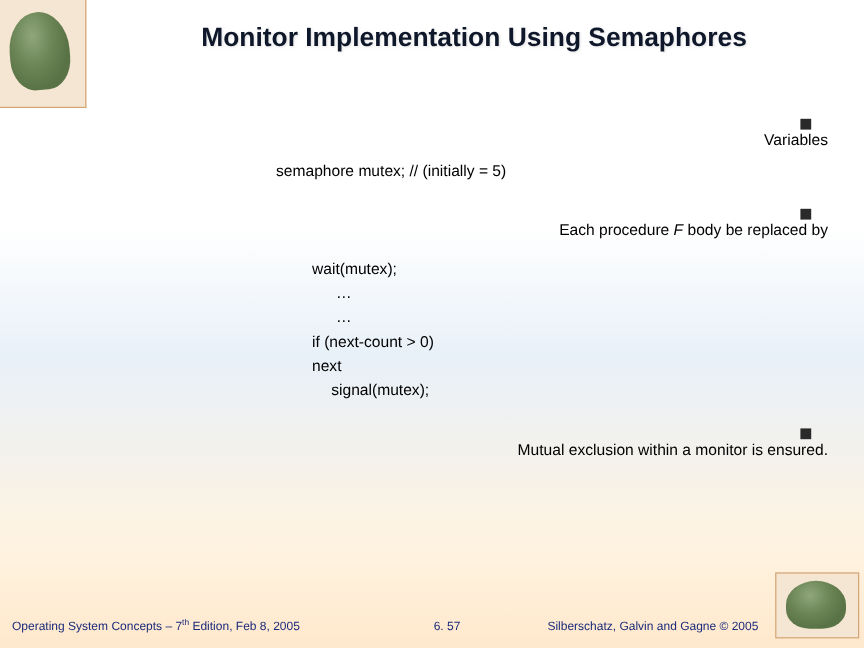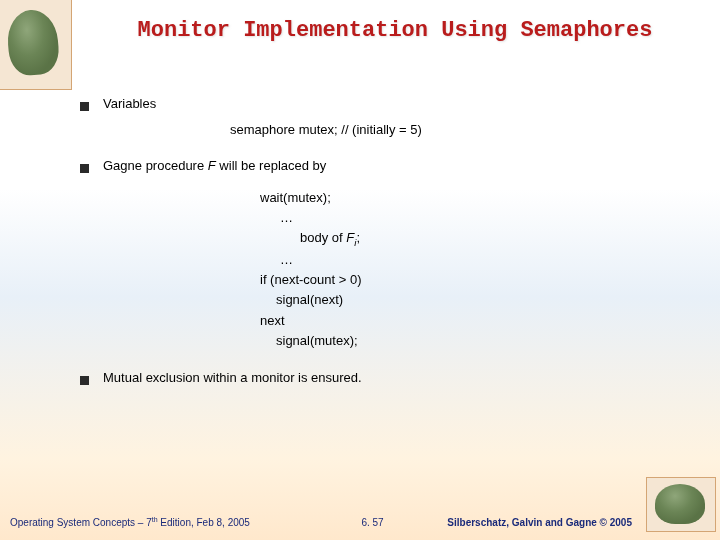--- a/index.html
+++ b/index.html
@@ -40,35 +40,35 @@
     width: 50px; height: 40px;
     background: radial-gradient(ellipse at 40% 30%, #8fa67a 0%, #6b8556 40%, #5a7346 70%);
     border-radius: 50% 50% 40% 40%;
   }
   .title {
     position: absolute;
     top: 18px; left: 80px; right: 10px;
     text-align: center;
     font-size: 22px;
     font-weight: bold;
-    color: #b91c1c;
+    color: #0f172a;
     text-shadow: 1px 1px 2px rgba(200,200,200,0.5);
-    font-family: Liberation Mono, monospace;
   }
   .content {
     position: absolute;
     top: 95px; left: 80px; right: 30px;
     font-size: 13px;
     color: #000;
     line-height: 1.45;
   }
   .bullet-row {
     display: flex;
-    align-items: center;
+    align-items: flex-end;
     margin-bottom: 6px;
+    flex-direction: column;
   }
   .bullet {
     width: 9px; height: 9px;
     background: #2a2a2a;
     margin-right: 14px;
     margin-top: 4px;
     flex-shrink: 0;
   }
   .bullet-text { flex: 1; }
   .code-block1 {
@@ -93,21 +93,21 @@
     bottom: 12px; left: 0; right: 0;
     display: flex;
     justify-content: space-between;
     align-items: flex-end;
     padding: 0 10px 0 10px;
     font-size: 10px;
     color: #1a2a7a;
   }
   .footer-left { }
   .footer-center { position: absolute; left: 50%; transform: translateX(-50%); padding-left: 25px; }
-  .footer-right { margin-right: 78px; font-weight: bold; }
+  .footer-right { margin-right: 78px; }
   sup { font-size: 0.7em; vertical-align: super; }
   sub { font-size: 0.75em; vertical-align: sub; font-style: italic; }
 </style>
 </head>
 <body>
 
 <div class="dino-top"></div>
 
 <div class="title">Monitor Implementation Using Semaphores</div>
 
@@ -118,33 +118,29 @@
     <div class="bullet-text">Variables</div>
   </div>
 
   <div class="code-block1">
     <div>semaphore mutex;  // (initially  = 5)</div>
   </div>
 
   <div class="bullet-row">
     <div class="bullet"></div>
     <div class="bullet-text">
-      <span>Gagne procedure </span><span class="italic">F</span><span> will be replaced by</span>
+      <span>Each procedure </span><span class="italic">F</span><span> body be replaced by</span>
     </div>
   </div>
 
   <div class="code-block2">
     <div>wait(mutex);</div>
     <div style="margin-left:20px">…</div>
-    <div class="body-indent">
-      <span>body of </span><span class="italic">F</span><sub>i</sub><span>;</span>
-    </div>
     <div style="margin-left:20px">…</div>
     <div>if (next-count &gt; 0)</div>
-    <div class="sig-indent">signal(next)</div>
     <div>next</div>
     <div class="sig-indent">signal(mutex);</div>
   </div>
 
   <div class="bullet-row">
     <div class="bullet"></div>
     <div class="bullet-text">Mutual exclusion within a monitor is ensured.</div>
   </div>
 
 </div>

